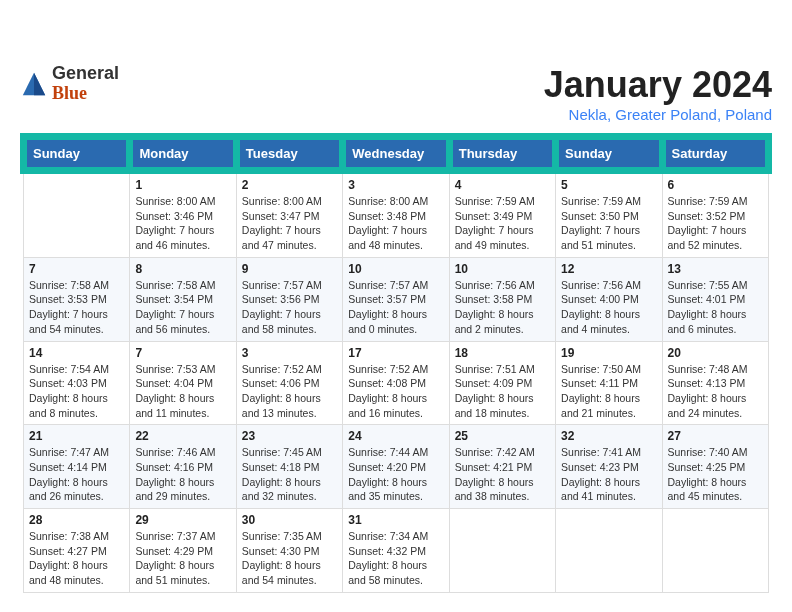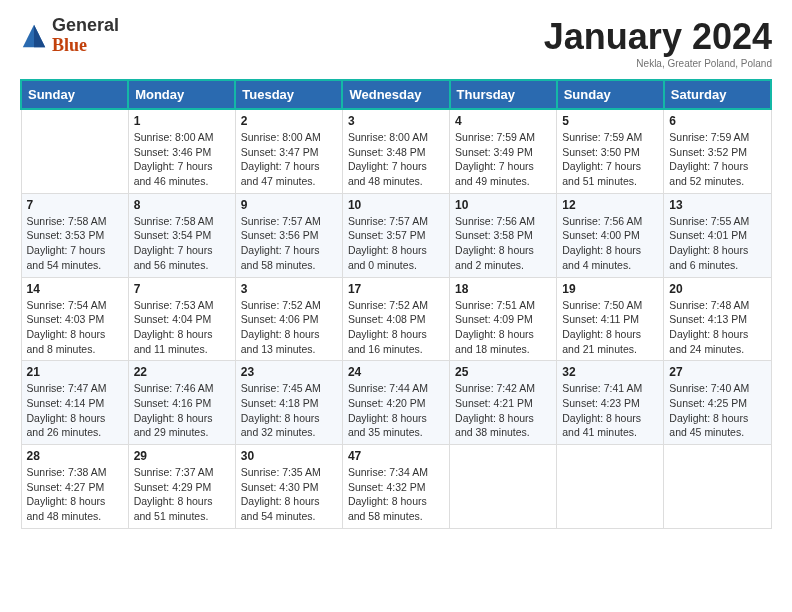--- a/index.html
+++ b/index.html
@@ -13,57 +13,59 @@
     .header {
       display: flex;
       justify-content: space-between;
       align-items: flex-start;
       margin-bottom: 10px;
     }
     .logo {
       display: flex;
       align-items: center;
       gap: 4px;
+      margin-top: 48px;
     }
     .logo-text {
       font-size: 18px;
       font-weight: bold;
       line-height: 1.1;
     }
     .logo-text .general { color: #333; }
     .logo-text .blue { color: #c2410c; font-family: Liberation Serif, serif; }
     .logo-icon {
       width: 28px;
       height: 28px;
     }
     .title-block {
       text-align: right;
+      margin-top: 48px;
     }
     .month-title {
       font-size: 36px;
       font-weight: bold;
       color: #222;
     }
     .location {
-      font-size: 10px;
-      color: #737373;
+      font-size: 15px;
+      color: #3b82f6;
     }
     .calendar {
       width: 100%;
       border-collapse: collapse;
       font-size: 11px;
     }
     .calendar th {
       background: #2a6ab0;
       color: #fff;
       text-align: left;
       padding: 6px 6px;
       font-size: 13px;
       font-weight: bold;
-      border: 2px solid #14b8a6;
+      border: 7px solid #14b8a6;
     }
     .calendar td {
       vertical-align: top;
       border: 1px solid #ddd;
       padding: 4px 5px;
       width: calc(100%/7);
       min-height: 80px;
       background: #fff;
     }
     .calendar tr:nth-child(even) td {
@@ -241,21 +243,21 @@
         </td>
         <td>
           <div class="day-num">29</div>
           <div class="day-info">Sunrise: 7:37 AM<br>Sunset: 4:29 PM<br>Daylight: 8 hours<br>and 51 minutes.</div>
         </td>
         <td>
           <div class="day-num">30</div>
           <div class="day-info">Sunrise: 7:35 AM<br>Sunset: 4:30 PM<br>Daylight: 8 hours<br>and 54 minutes.</div>
         </td>
         <td>
-          <div class="day-num">47</div>
+          <div class="day-num">31</div>
           <div class="day-info">Sunrise: 7:34 AM<br>Sunset: 4:32 PM<br>Daylight: 8 hours<br>and 58 minutes.</div>
         </td>
         <td class="empty-cell"></td>
         <td class="empty-cell"></td>
         <td class="empty-cell"></td>
       </tr>
     </tbody>
 </table>
 
 </body></html>

